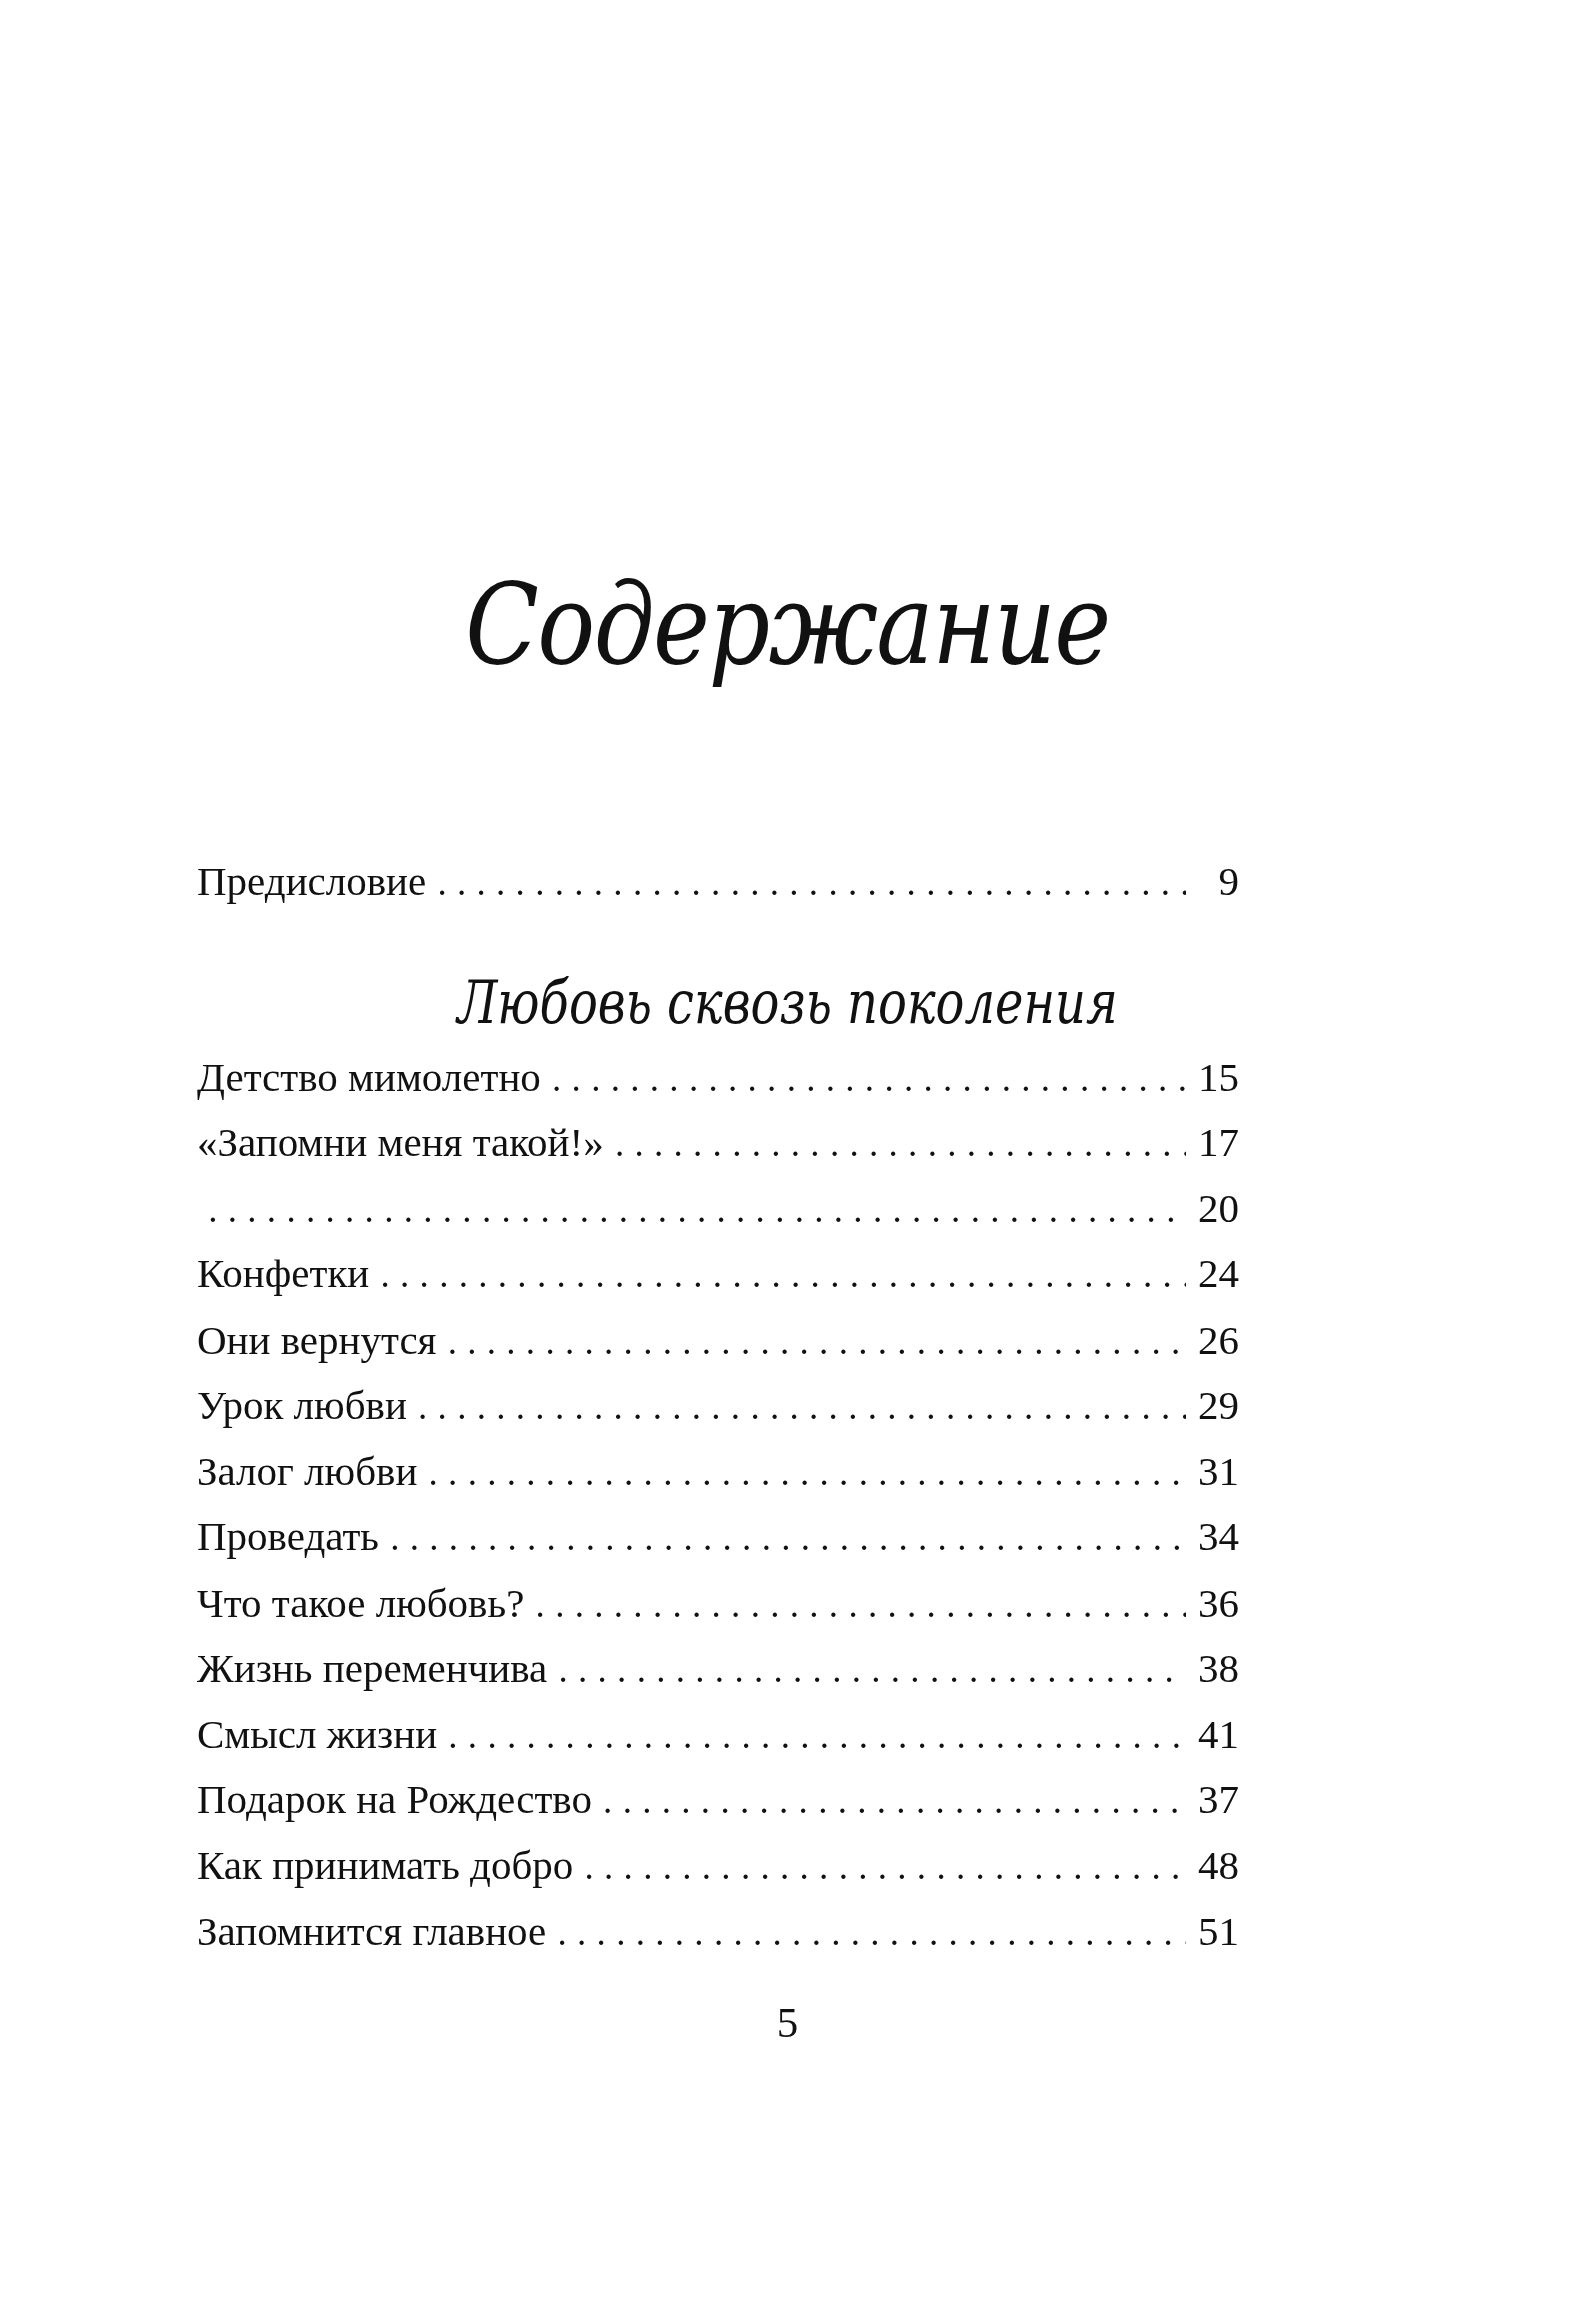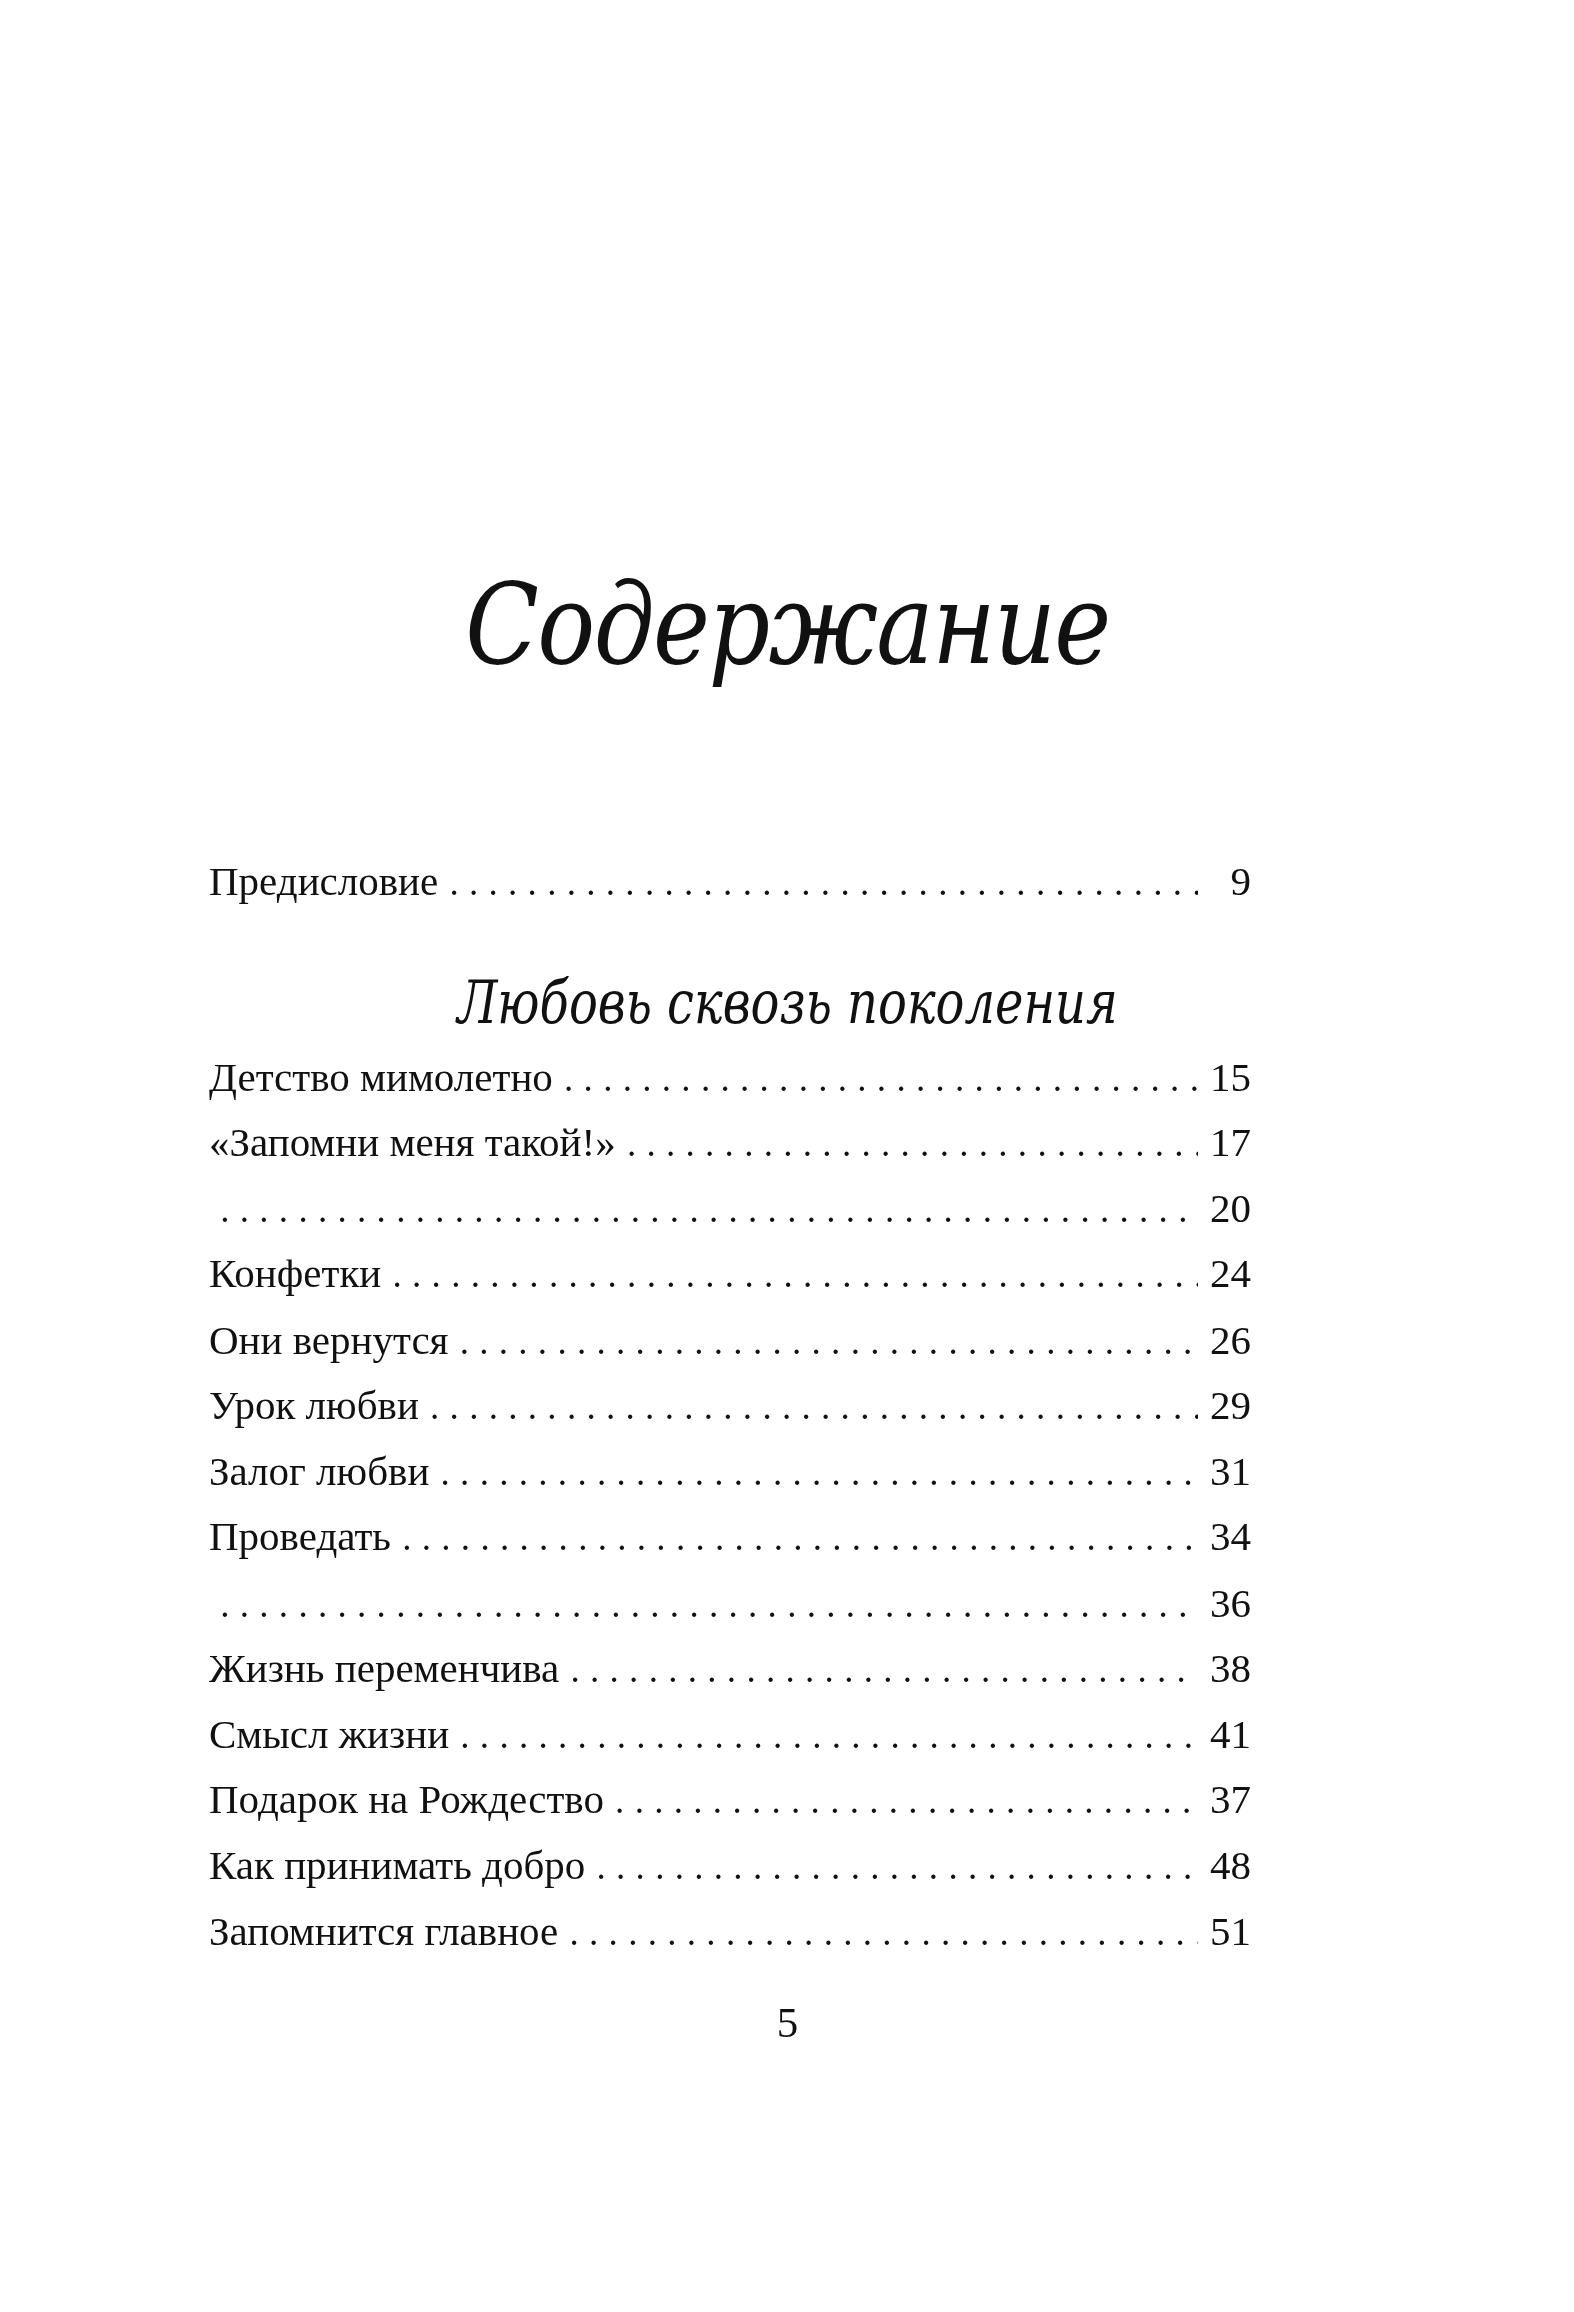--- a/index.html
+++ b/index.html
@@ -4,21 +4,21 @@
 <style>
   html, body { margin:0; padding:0; background:#ffffff; }
   body { width:1575px; height:2313px; position:relative; overflow:hidden; color:#111; }
   .title {
     position:absolute; left:0; width:1575px; top:559px; text-align:center;
     font-family:"DejaVu Serif", serif; font-style:italic; font-size:112px; line-height:131px;
     letter-spacing:-1.9px; transform:scaleX(0.86);
   }
   .toc { position:absolute; left:197px; width:1042px; top:0; }
   .row {
-    position:absolute; left:12px; width:1042px; height:56px;
+    position:absolute; left:0; width:1042px; height:56px;
     display:flex; align-items:baseline;
     font-family:"Liberation Serif", serif; font-size:41px; line-height:56px;
   }
   .row .label { white-space:nowrap; transform-origin:left; }
   .row .dots {
     flex:1; overflow:hidden; white-space:nowrap; margin:0 5.6px 0 11.2px;
     letter-spacing:10.3px; font-size:37px;
   }
   .row .page { white-space:nowrap; min-width:47px; text-align:right; }
   .section {
@@ -80,20 +80,21 @@
       <span class="label">Залог любви</span>
       <span class="dots">........................................................................</span>
       <span class="page">31</span>
     </div>
   <div class="row" style="top:1508px">
       <span class="label">Проведать</span>
       <span class="dots">........................................................................</span>
       <span class="page">34</span>
     </div>
   <div class="row" style="top:1575px">
+      <span class="label">Что такое любовь?</span>
       <span class="dots">........................................................................</span>
       <span class="page">36</span>
     </div>
   <div class="row" style="top:1640px">
       <span class="label">Жизнь переменчива</span>
       <span class="dots">........................................................................</span>
       <span class="page">38</span>
     </div>
   <div class="row" style="top:1706px">
       <span class="label">Смысл жизни</span>

